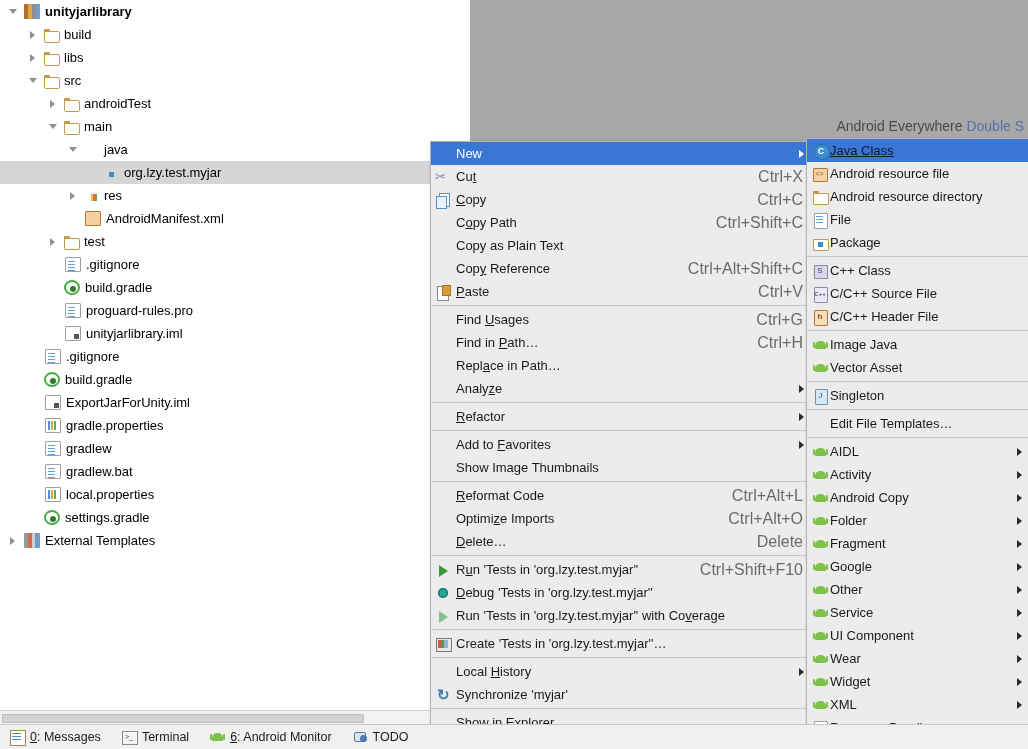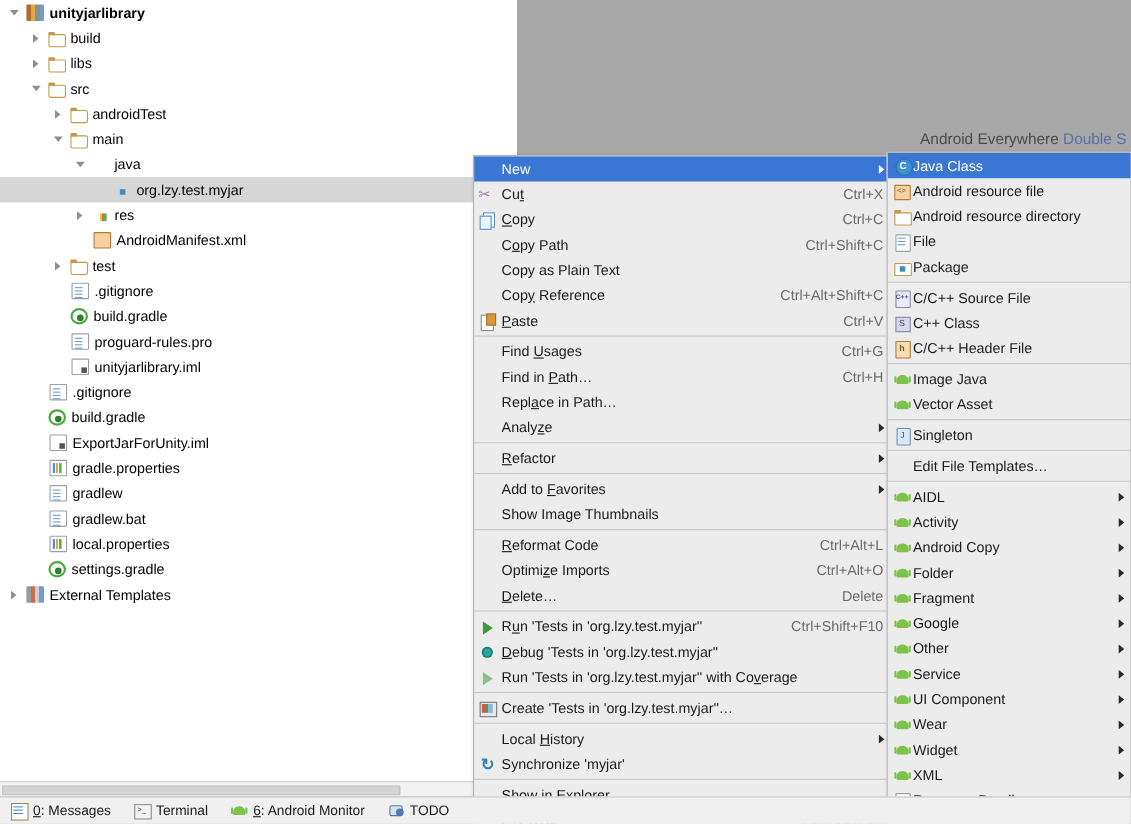--- a/index.html
+++ b/index.html
@@ -149,21 +149,21 @@
     white-space: nowrap;
     font-size: 13px;
     color: #1a1a1a;
   }
   .mi.selected { background: #3a76d4; color: #fff; }
   .mi .mi-icon {
     width: 20px; height: 16px; flex: 0 0 20px;
     position: relative; display: inline-block; margin-right: 3px;
   }
   .mi .mi-label { flex: 1 1 auto; overflow: hidden; }
-  .mi .mi-accel { color: #6b6b6b; font-size: 13px; padding-left: 14px; }
+  .mi .mi-accel { color: #6b6b6b; font-size: 16px; padding-left: 14px; }
   .mi .mi-arrow {
     position: absolute; right: 5px; top: 50%; margin-top: -4px;
     width: 0; height: 0;
     border-left: 5px solid #2a2a2a;
     border-top: 4px solid transparent;
     border-bottom: 4px solid transparent;
   }
   .mi.selected .mi-arrow { border-left-color: #fff; }
   .msep { height: 1px; background: #c8c8c8; margin: 2px 0; }
   u { text-decoration: underline; }
@@ -226,21 +226,21 @@
     overflow: hidden;
   }
   .si {
     position: relative;
     height: 23px;
     display: flex; align-items: center;
     padding-left: 4px; padding-right: 6px;
     white-space: nowrap;
     font-size: 13px; color: #1a1a1a;
   }
-  .si.selected { background: #3a76d4; color: #ffffff; }
+  .si.selected { background: #3a76d4; color: #0f172a; text-decoration: underline; }
   .si .si-icon { width: 19px; height: 16px; flex: 0 0 19px; position: relative; display: inline-block; }
   .si .si-arrow {
     position: absolute; right: 6px; top: 50%; margin-top: -4px;
     width: 0; height: 0;
     border-left: 5px solid #2a2a2a;
     border-top: 4px solid transparent; border-bottom: 4px solid transparent;
   }
   .sic { position:absolute; left:1px; top:0; width:16px; height:16px; }
   .sic-javaclass::before {
     content:""; position:absolute; left:2px; top:1px; width:14px; height:14px;
@@ -772,29 +772,29 @@
       </div>
       <div class="si">
         <span class="si-icon">
           <span class="sic sic-package"></span>
         </span>
         <span>Package</span>
       </div>
       <div class="msep"></div>
       <div class="si">
         <span class="si-icon">
+          <span class="sic sic-cppclass"></span>
+        </span>
+        <span>C++ Class</span>
+      </div>
+      <div class="si">
+        <span class="si-icon">
           <span class="sic sic-cppsrc"></span>
         </span>
         <span>C/C++ Source File</span>
-      </div>
-      <div class="si">
-        <span class="si-icon">
-          <span class="sic sic-cppclass"></span>
-        </span>
-        <span>C++ Class</span>
       </div>
       <div class="si">
         <span class="si-icon">
           <span class="sic sic-cpphdr"></span>
         </span>
         <span>C/C++ Header File</span>
       </div>
       <div class="msep"></div>
       <div class="si">
         <span class="si-icon">

